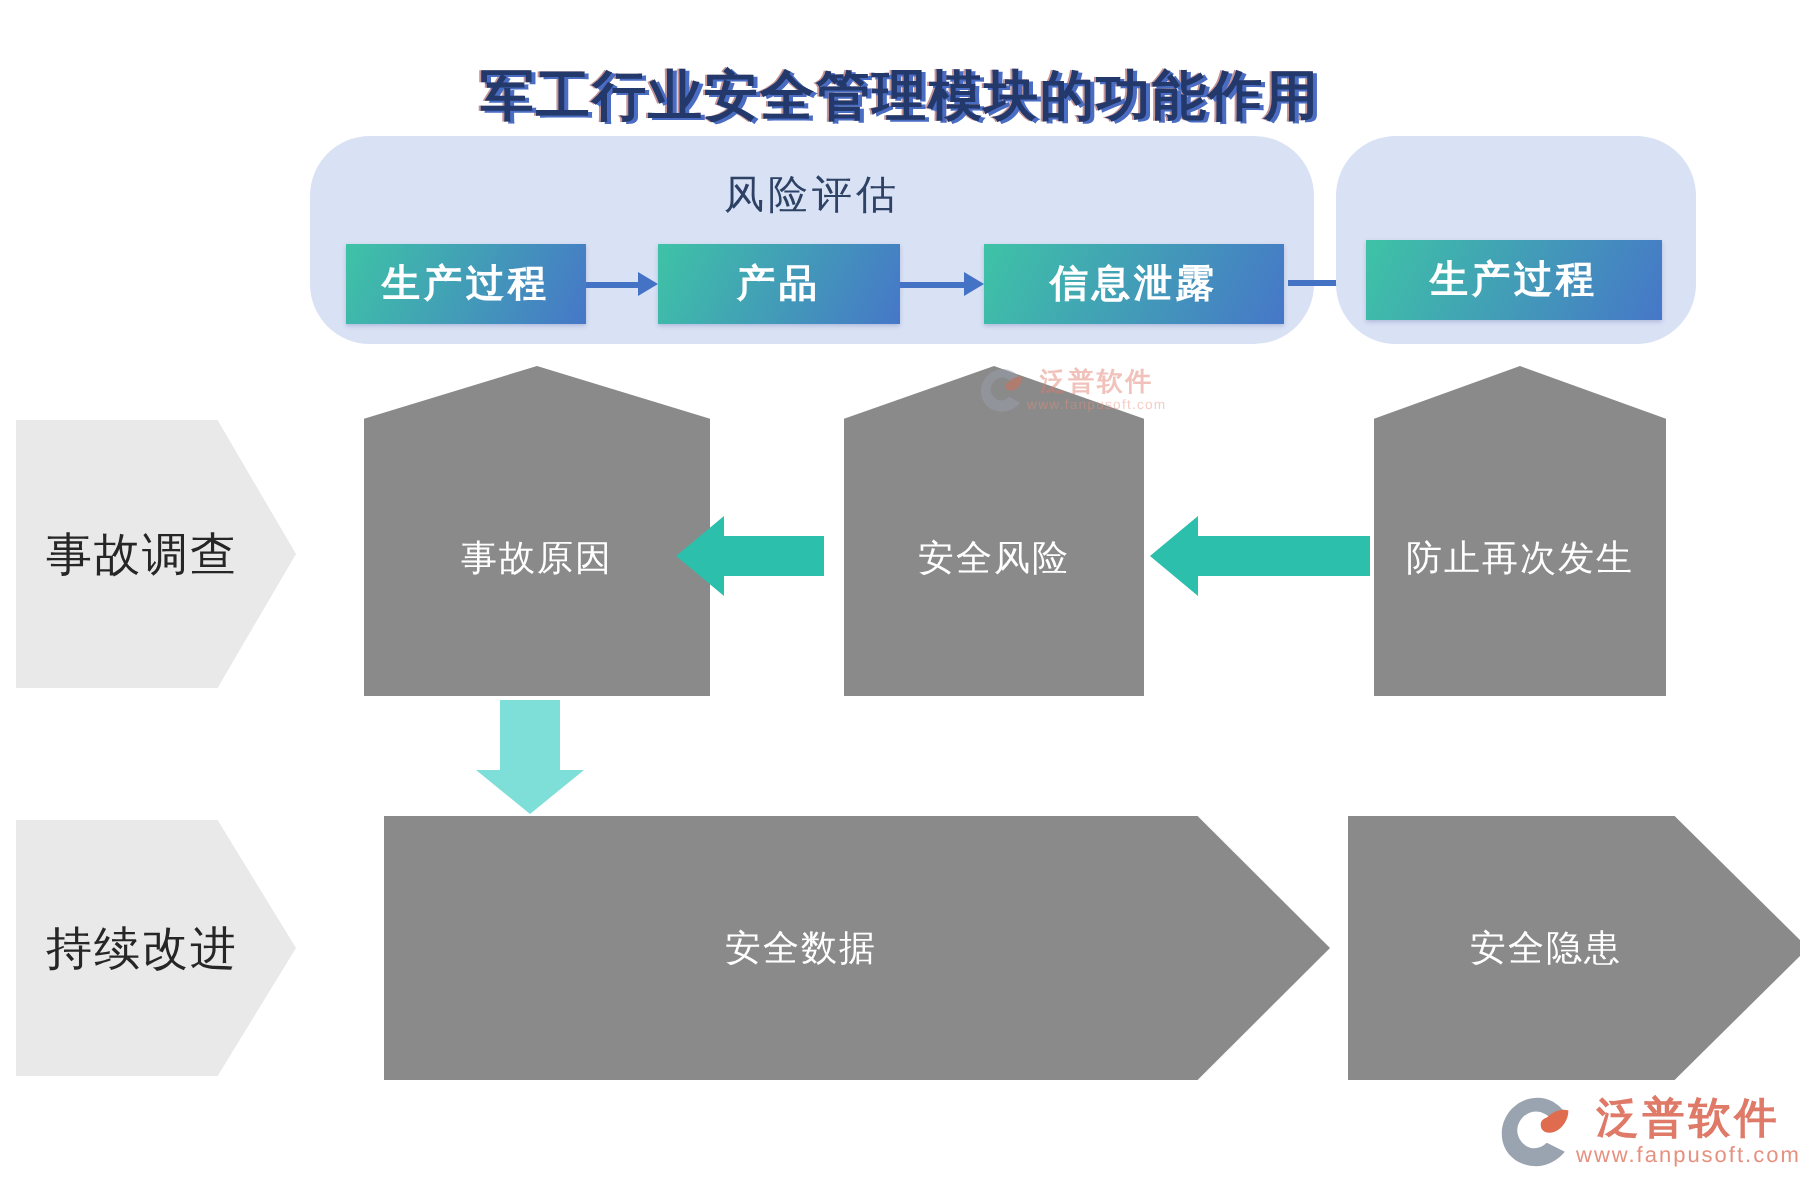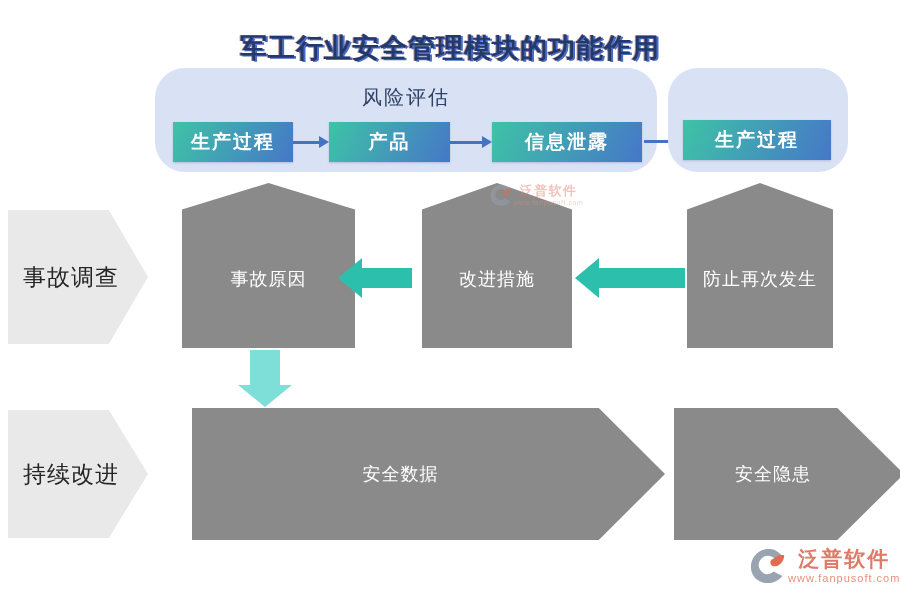--- a/index.html
+++ b/index.html
@@ -119,21 +119,21 @@
 <div class="blue-arrow ba-3">
   <span class="shaft"></span>
   <span class="head"></span>
 </div>
 
 <div class="panel panel-info">
   <div class="gbox gbox-4">生产过程</div>
 </div>
 
 <div class="house house-1">事故原因</div>
-<div class="house house-2">改进措施</div>
+<div class="house house-2">安全风险</div>
 <div class="house house-3">防止再次发生</div>
 
 <div class="teal-arrow ta-1">
   <span class="head"></span>
   <span class="shaft"></span>
 </div>
 <div class="teal-arrow ta-2">
   <span class="head"></span>
   <span class="shaft"></span>
 </div>

